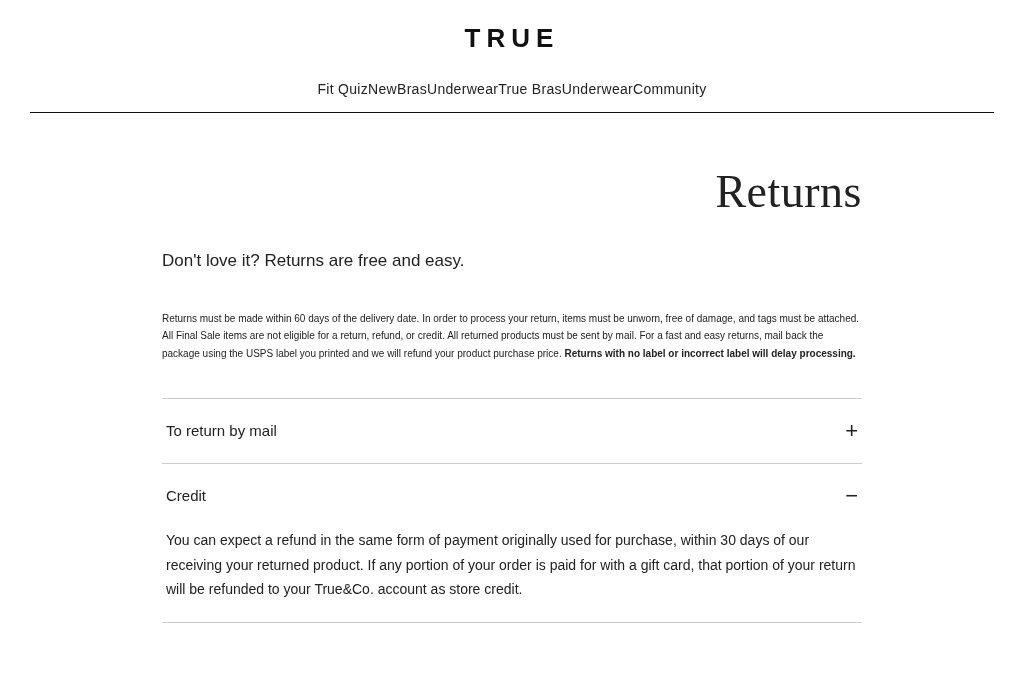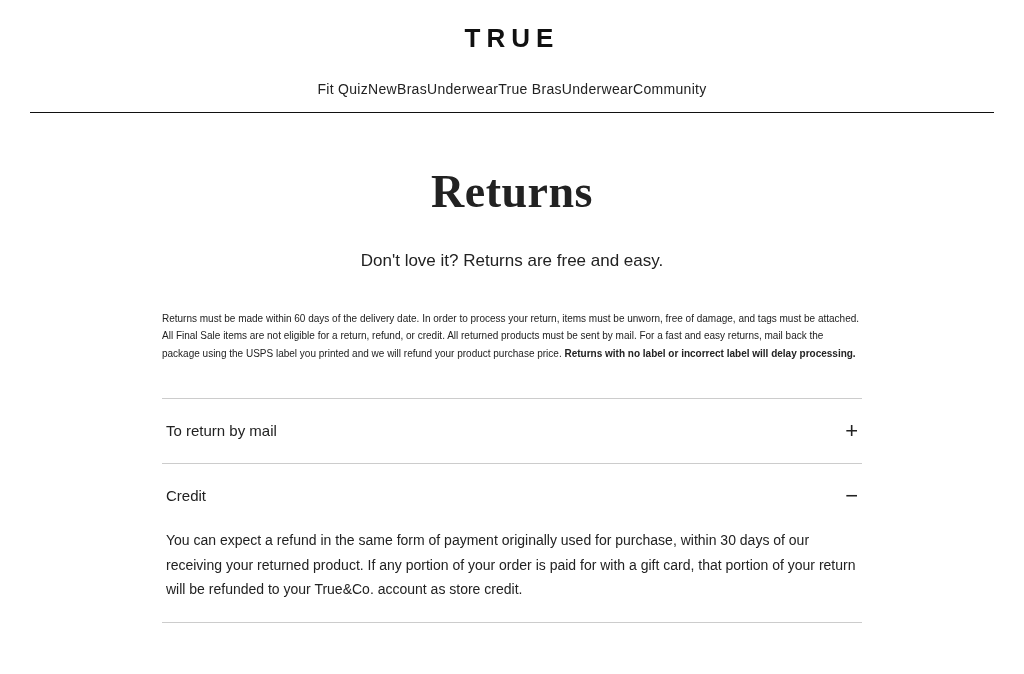--- a/index.html
+++ b/index.html
@@ -51,31 +51,31 @@
       margin: 0 30px;
     }
 
     main {
       max-width: 780px;
       margin: 0 auto;
       padding: 0 40px;
     }
 
     .page-title {
-      text-align: center;
+      text-align: right;
       font-size: 46px;
-      font-weight: 700;
+      font-weight: 400;
       font-family: Georgia, serif;
       margin-top: 42px;
       margin-bottom: 18px;
       letter-spacing: 0.5px;
     }
 
     .subtitle {
-      text-align: center;
+      text-align: left;
       font-family: Arial, sans-serif;
       font-size: 17px;
       color: #222;
       margin-bottom: 36px;
     }
 
     .description {
       font-family: Arial, sans-serif;
       font-size: 10px;
       line-height: 1.75;

